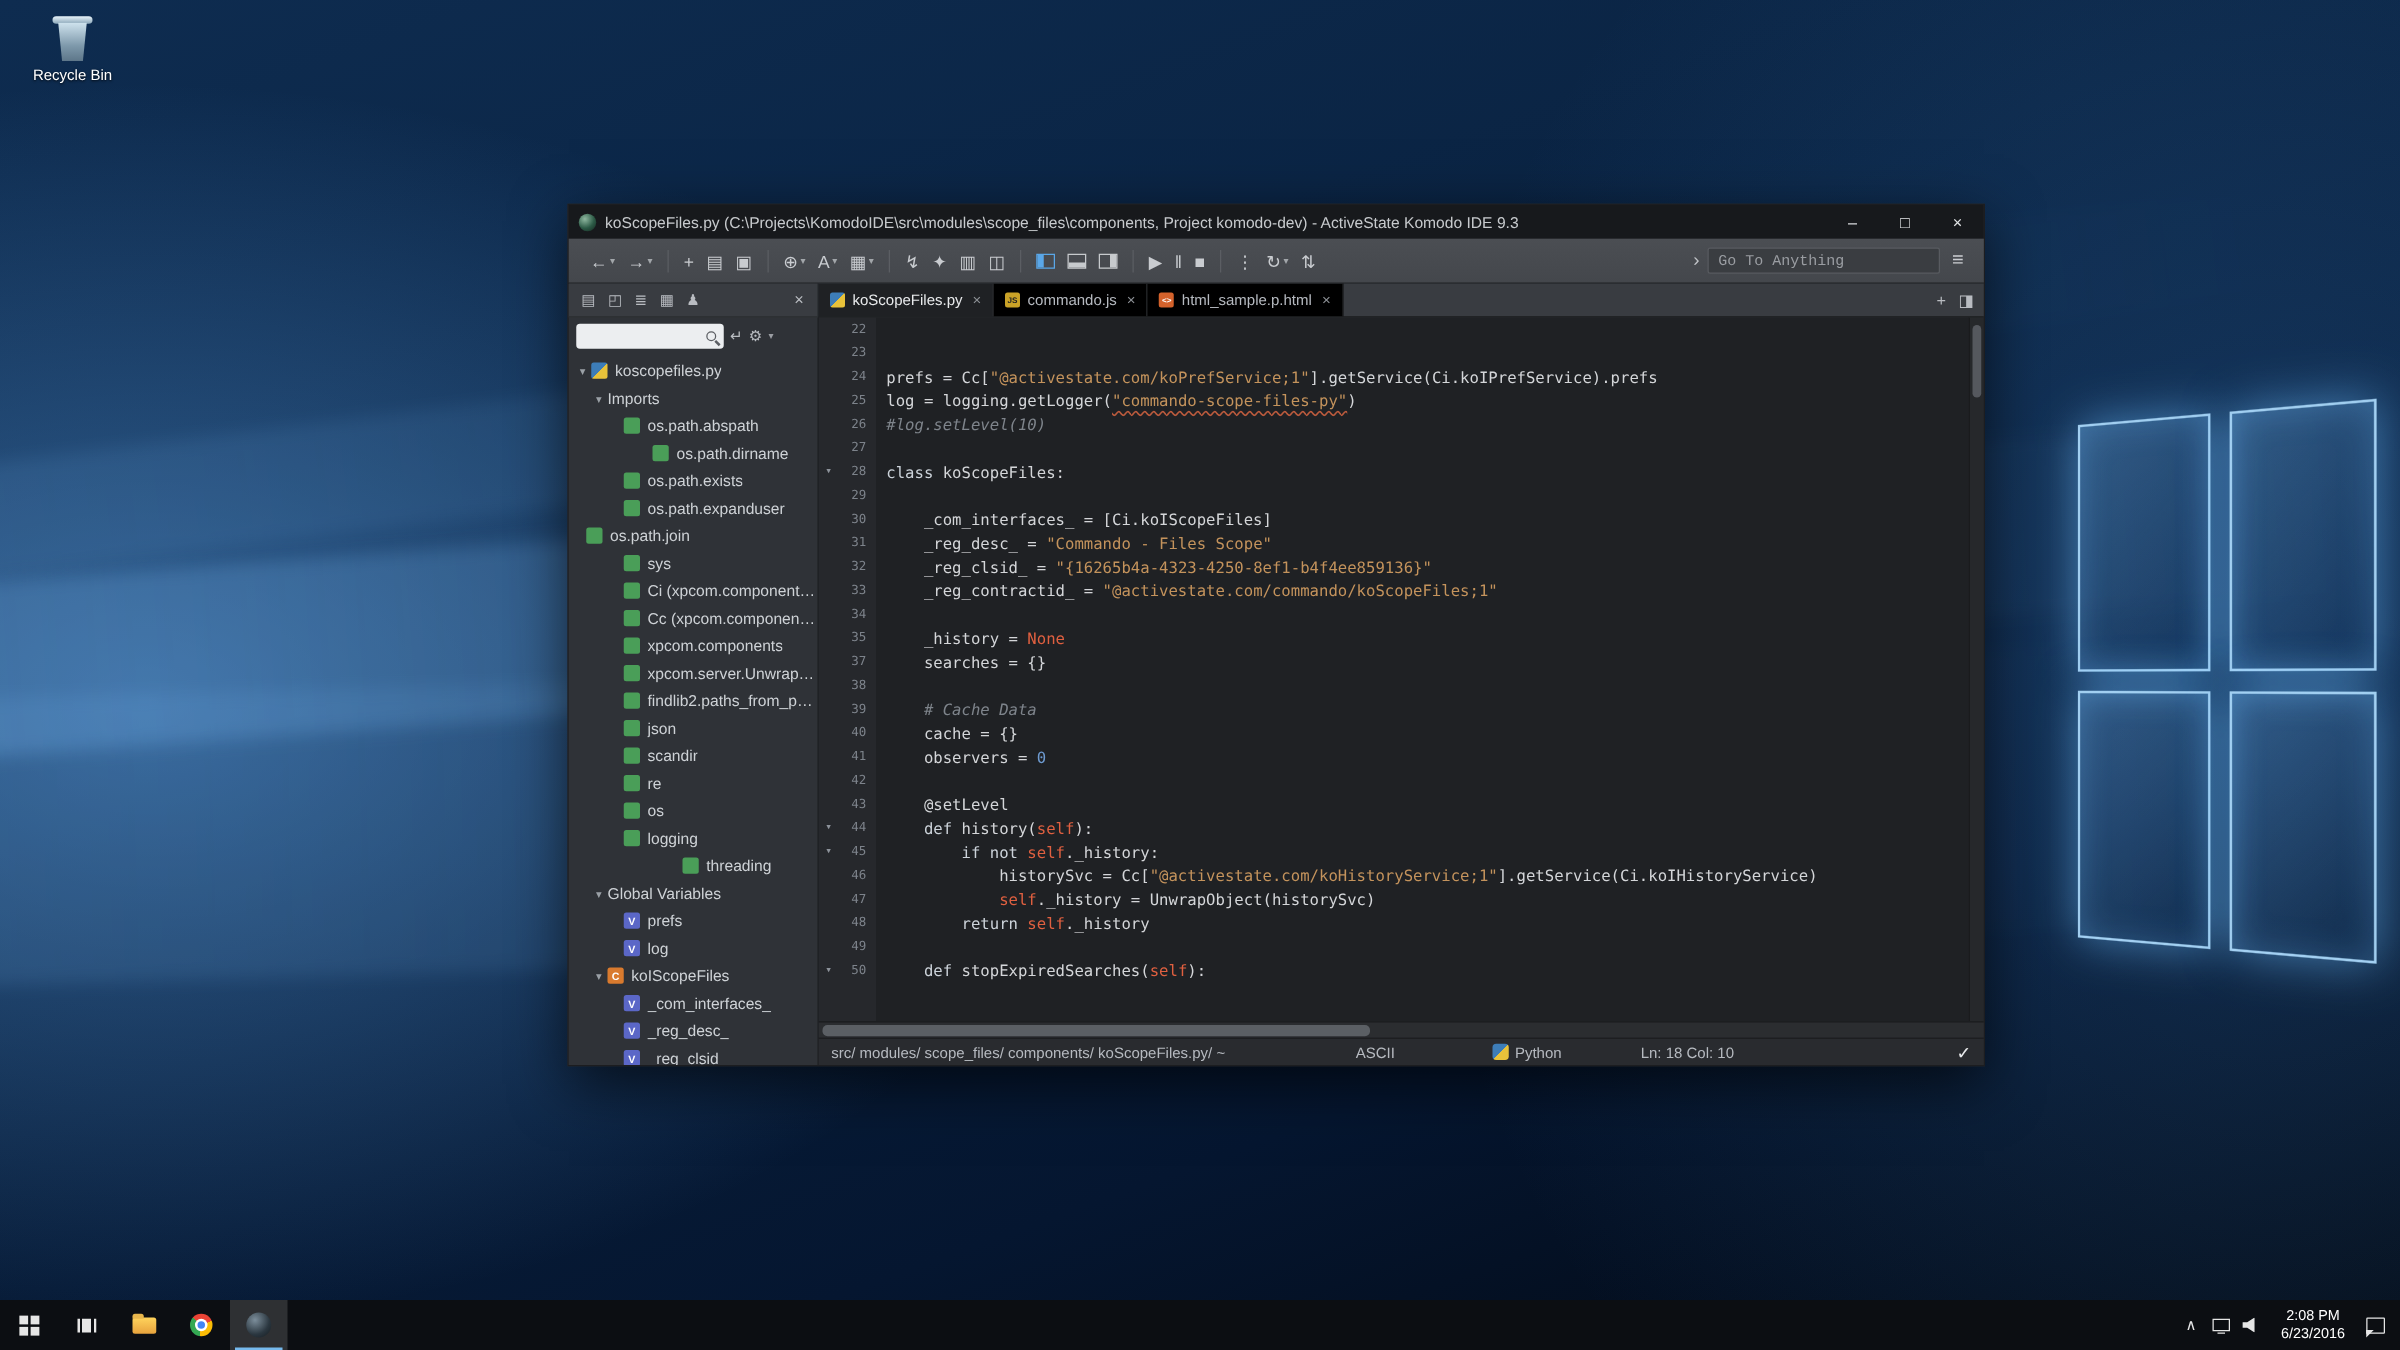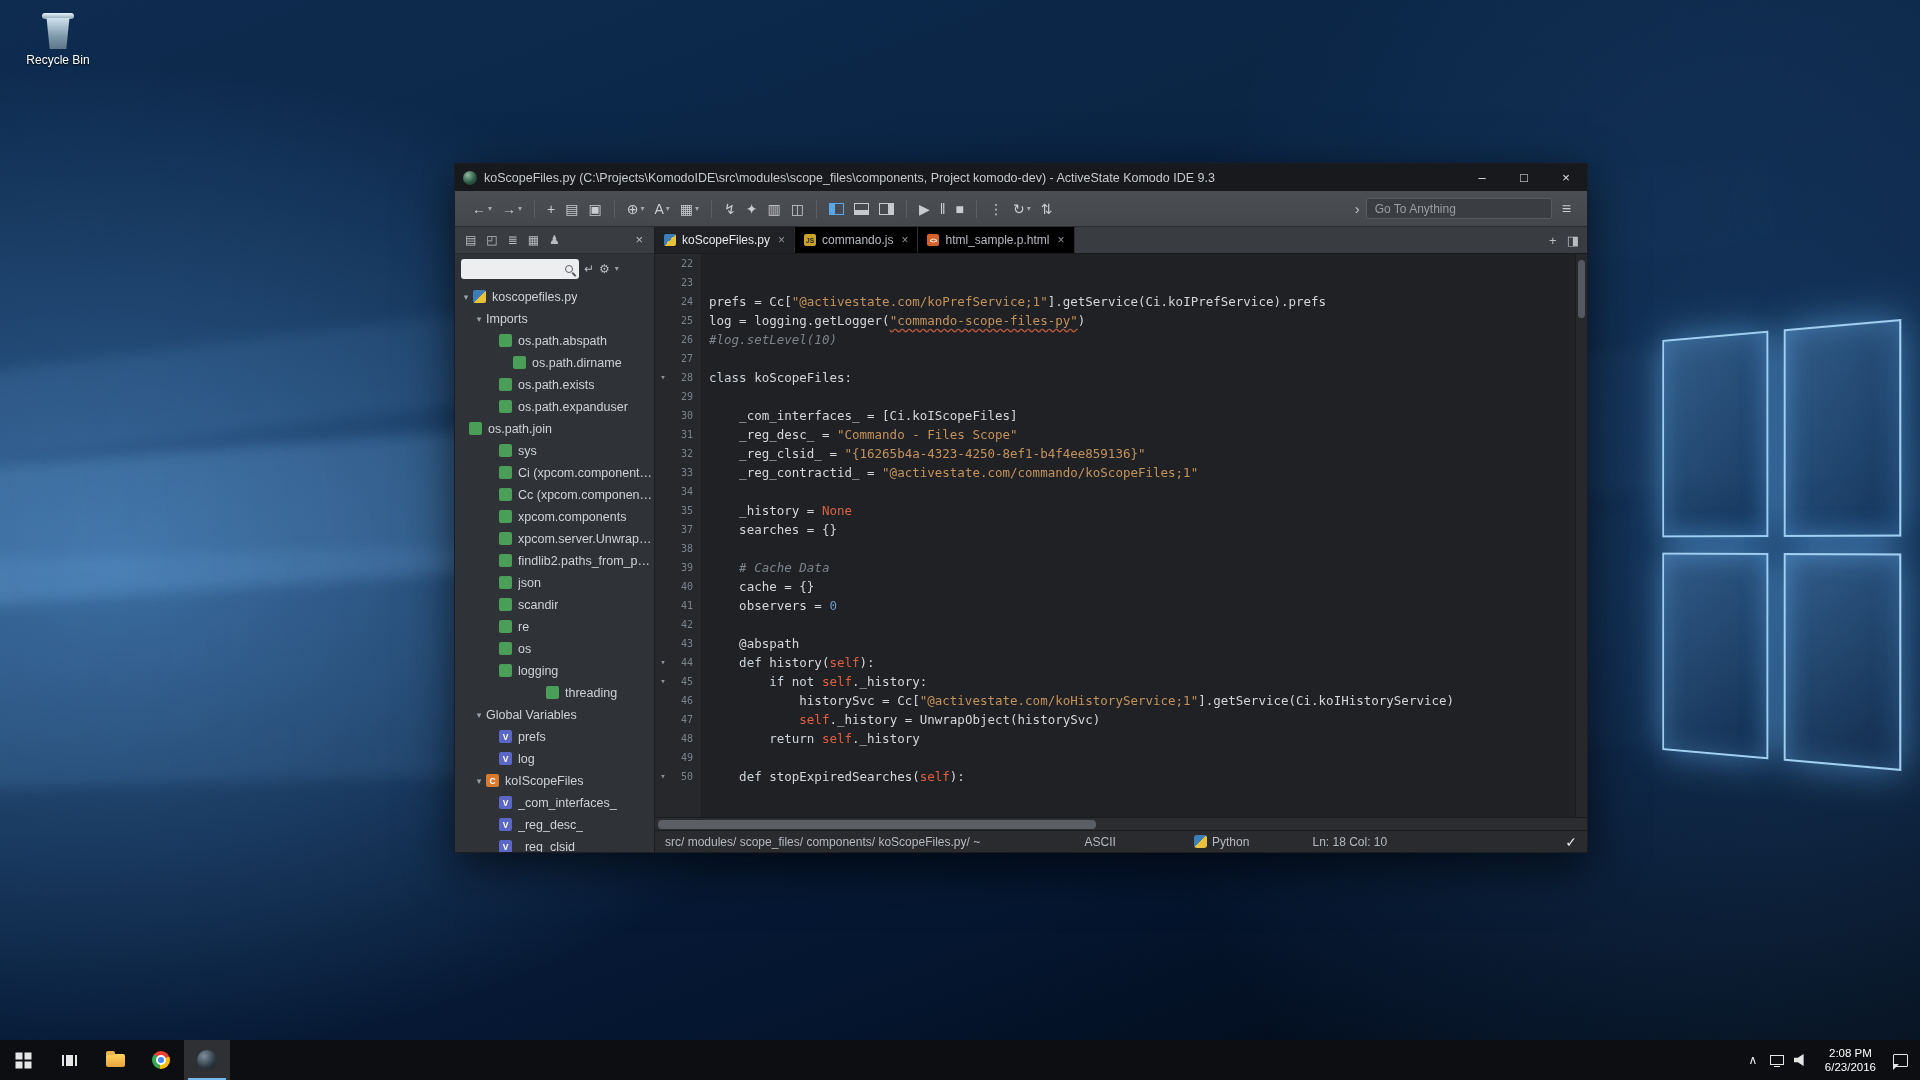--- a/index.html
+++ b/index.html
@@ -38,21 +38,21 @@
   .tb-sep{width:1px;height:18px;background:#5b5e63;margin:0 7px;display:inline-block}
   .pane-box{width:15px;height:12px;border:1px solid #c7cacd;display:block;position:relative}
   .pane-box::before{content:"";position:absolute;background:#c7cacd}
   .pane-left .pane-box::before{left:0;top:0;bottom:0;width:5px}
   .pane-bottom .pane-box::before{left:0;right:0;bottom:0;height:4px}
   .pane-right .pane-box::before{right:0;top:0;bottom:0;width:5px}
   .pane-btn.active .pane-box{border-color:#5aa7e8}
   .pane-btn.active .pane-box::before{background:#5aa7e8}
   .tb-right{display:flex;align-items:center;flex:0 0 auto}
   .tb-chevron{color:#c0c3c7;font-size:15px;padding:0 6px}
-  .goto{width:186px;height:21px;background:#3a3d41;border:1px solid #585b60;border-radius:2px;color:#d2d4d7;font-size:12px;padding:0 8px;font-family:Liberation Sans, sans-serif}
+  .goto{width:186px;height:21px;background:#3a3d41;border:1px solid #585b60;border-radius:2px;color:#d2d4d7;font-size:12px;padding:0 8px;font-family:Liberation Mono, monospace}
   .goto::placeholder{color:#9a9da2}
   .tb-menu{color:#c9ccd0;font-size:16px;padding:0 4px 0 10px}
   
   .main-row{flex:1 1 auto;display:flex;min-height:0}
   .sidebar{width:200px;flex:0 0 auto;background:#2f3237;border-right:1px solid #1d1e21;display:flex;flex-direction:column;min-height:0}
   .side-header{height:27px;background:#393c41;border-bottom:1px solid #2a2c2f;display:flex;align-items:center;padding:0 6px;gap:2px}
   .sh-btn{color:#b9bcc1;font-size:12px;padding:2px 4px}
   .sh-close{margin-left:auto;color:#b9bcc1;font-size:13px;padding:2px 5px}
   .side-search{height:30px;display:flex;align-items:center;padding:0 6px;gap:5px;flex:0 0 auto}
   .search-field{flex:0 0 auto;width:118px;height:20px;background:#eceef0;border-radius:3px;display:flex;align-items:center;padding:0 4px}
@@ -276,21 +276,21 @@
           </div>
           <div class="tree-row" style="padding-left: 17px;">
             <span class="tree-arrow">▾</span>
             <span class="tree-label">Imports</span>
           </div>
           <div class="tree-row" style="padding-left: 30px;">
             <span class="tree-arrow"></span>
             <span class="ticon ti-import"></span>
             <span class="tree-label">os.path.abspath</span>
           </div>
-          <div class="tree-row" style="padding-left: 44px;">
+          <div class="tree-row" style="padding-left: 30px; justify-content: center;">
             <span class="tree-arrow"></span>
             <span class="ticon ti-import"></span>
             <span class="tree-label">os.path.dirname</span>
           </div>
           <div class="tree-row" style="padding-left: 30px;">
             <span class="tree-arrow"></span>
             <span class="ticon ti-import"></span>
             <span class="tree-label">os.path.exists</span>
           </div>
           <div class="tree-row" style="padding-left: 30px;">
@@ -437,21 +437,21 @@
             <div class="code-line"><span class="g-fold"></span><span class="g-num">32</span><span class="code-text"><span class="tok-p">    _reg_clsid_ = </span><span class="tok-s">"{16265b4a-4323-4250-8ef1-b4f4ee859136}"</span></span></div>
             <div class="code-line"><span class="g-fold"></span><span class="g-num">33</span><span class="code-text"><span class="tok-p">    _reg_contractid_ = </span><span class="tok-s">"@activestate.com/commando/koScopeFiles;1"</span></span></div>
             <div class="code-line"><span class="g-fold"></span><span class="g-num">34</span><span class="code-text"></span></div>
             <div class="code-line"><span class="g-fold"></span><span class="g-num">35</span><span class="code-text"><span class="tok-p">    _history = </span><span class="tok-o">None</span></span></div>
             <div class="code-line"><span class="g-fold"></span><span class="g-num">37</span><span class="code-text"><span class="tok-p">    searches = {}</span></span></div>
             <div class="code-line"><span class="g-fold"></span><span class="g-num">38</span><span class="code-text"></span></div>
             <div class="code-line"><span class="g-fold"></span><span class="g-num">39</span><span class="code-text"><span class="tok-c">    # Cache Data</span></span></div>
             <div class="code-line"><span class="g-fold"></span><span class="g-num">40</span><span class="code-text"><span class="tok-p">    cache = {}</span></span></div>
             <div class="code-line"><span class="g-fold"></span><span class="g-num">41</span><span class="code-text"><span class="tok-p">    observers = </span><span class="tok-n">0</span></span></div>
             <div class="code-line"><span class="g-fold"></span><span class="g-num">42</span><span class="code-text"></span></div>
-            <div class="code-line"><span class="g-fold"></span><span class="g-num">43</span><span class="code-text"><span class="tok-p">    @abspath</span></span></div>
+            <div class="code-line"><span class="g-fold"></span><span class="g-num">43</span><span class="code-text"><span class="tok-p">    @setLevel</span></span></div>
             <div class="code-line"><span class="g-fold">▾</span><span class="g-num">44</span><span class="code-text"><span class="tok-k">    def </span><span class="tok-p">history(</span><span class="tok-o">self</span><span class="tok-p">):</span></span></div>
             <div class="code-line"><span class="g-fold">▾</span><span class="g-num">45</span><span class="code-text"><span class="tok-k">        if not </span><span class="tok-o">self</span><span class="tok-p">._history:</span></span></div>
             <div class="code-line"><span class="g-fold"></span><span class="g-num">46</span><span class="code-text"><span class="tok-p">            historySvc = Cc[</span><span class="tok-s">"@activestate.com/koHistoryService;1"</span><span class="tok-p">].getService(Ci.koIHistoryService)</span></span></div>
             <div class="code-line"><span class="g-fold"></span><span class="g-num">47</span><span class="code-text"><span class="tok-p">            </span><span class="tok-o">self</span><span class="tok-p">._history = UnwrapObject(historySvc)</span></span></div>
             <div class="code-line"><span class="g-fold"></span><span class="g-num">48</span><span class="code-text"><span class="tok-k">        return </span><span class="tok-o">self</span><span class="tok-p">._history</span></span></div>
             <div class="code-line"><span class="g-fold"></span><span class="g-num">49</span><span class="code-text"></span></div>
             <div class="code-line"><span class="g-fold">▾</span><span class="g-num">50</span><span class="code-text"><span class="tok-k">    def </span><span class="tok-p">stopExpiredSearches(</span><span class="tok-o">self</span><span class="tok-p">):</span></span></div>
           </div>
         <div class="vscroll">
           <div class="vthumb"></div>

